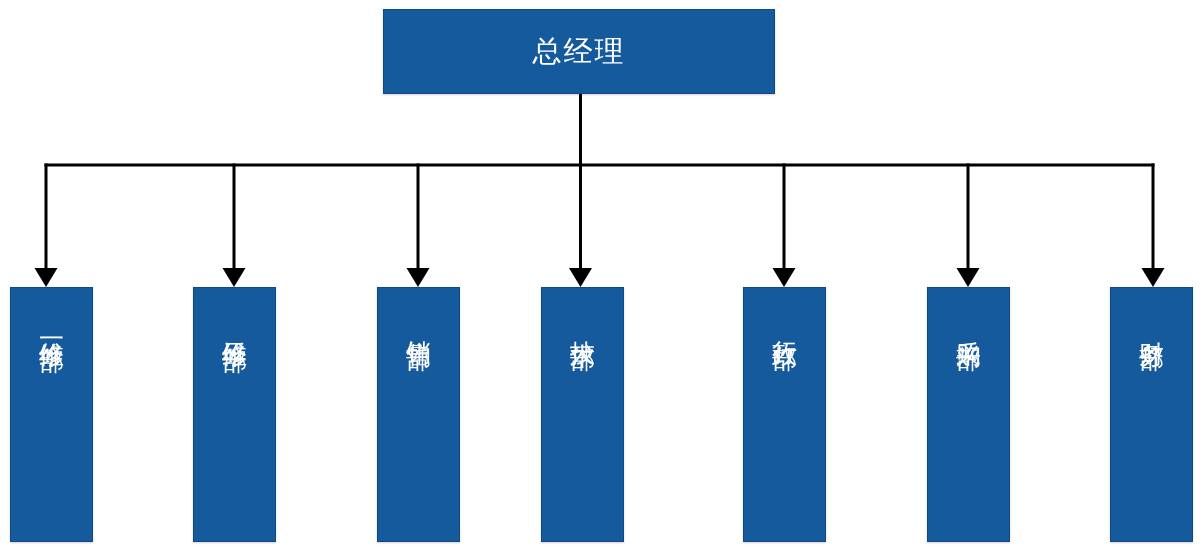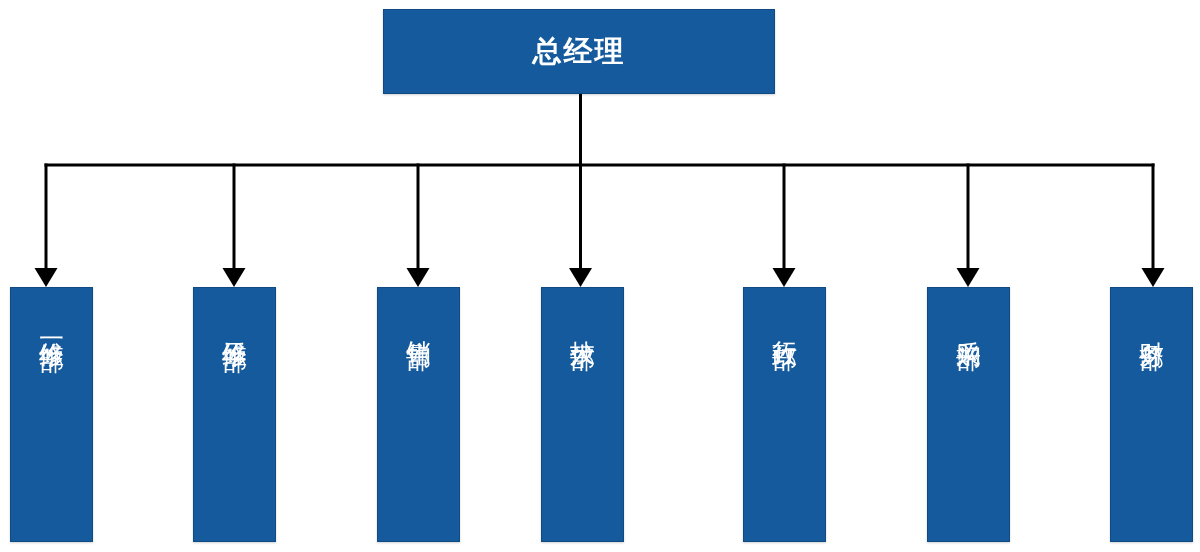--- a/index.html
+++ b/index.html
@@ -40,21 +40,21 @@
     background: var(--box-fill, #155A9C);
     border: 1px solid var(--box-border, #0F4B82);
     box-shadow: 0 1px 2px rgba(0,0,0,0.18);
     display: flex;
     align-items: center;
     justify-content: center;
   }
   .root-label {
     color: var(--box-text, #fff);
     font-size: 29px;
-    font-weight: 700;
+    font-weight: 400;
     letter-spacing: 2px;
     white-space: nowrap;
     text-align: right;
   }
   .dept-box {
     position: absolute;
     top: 287px;
     width: 83px;
     height: 255px;
     box-sizing: border-box;

